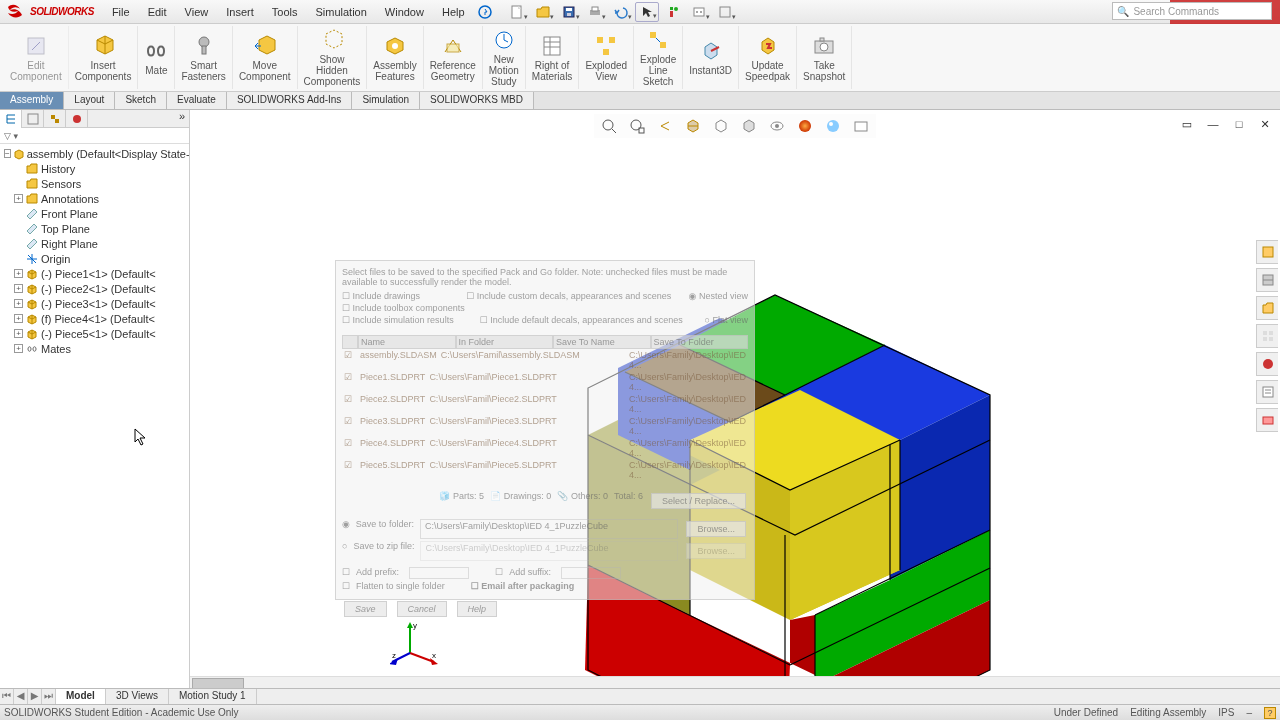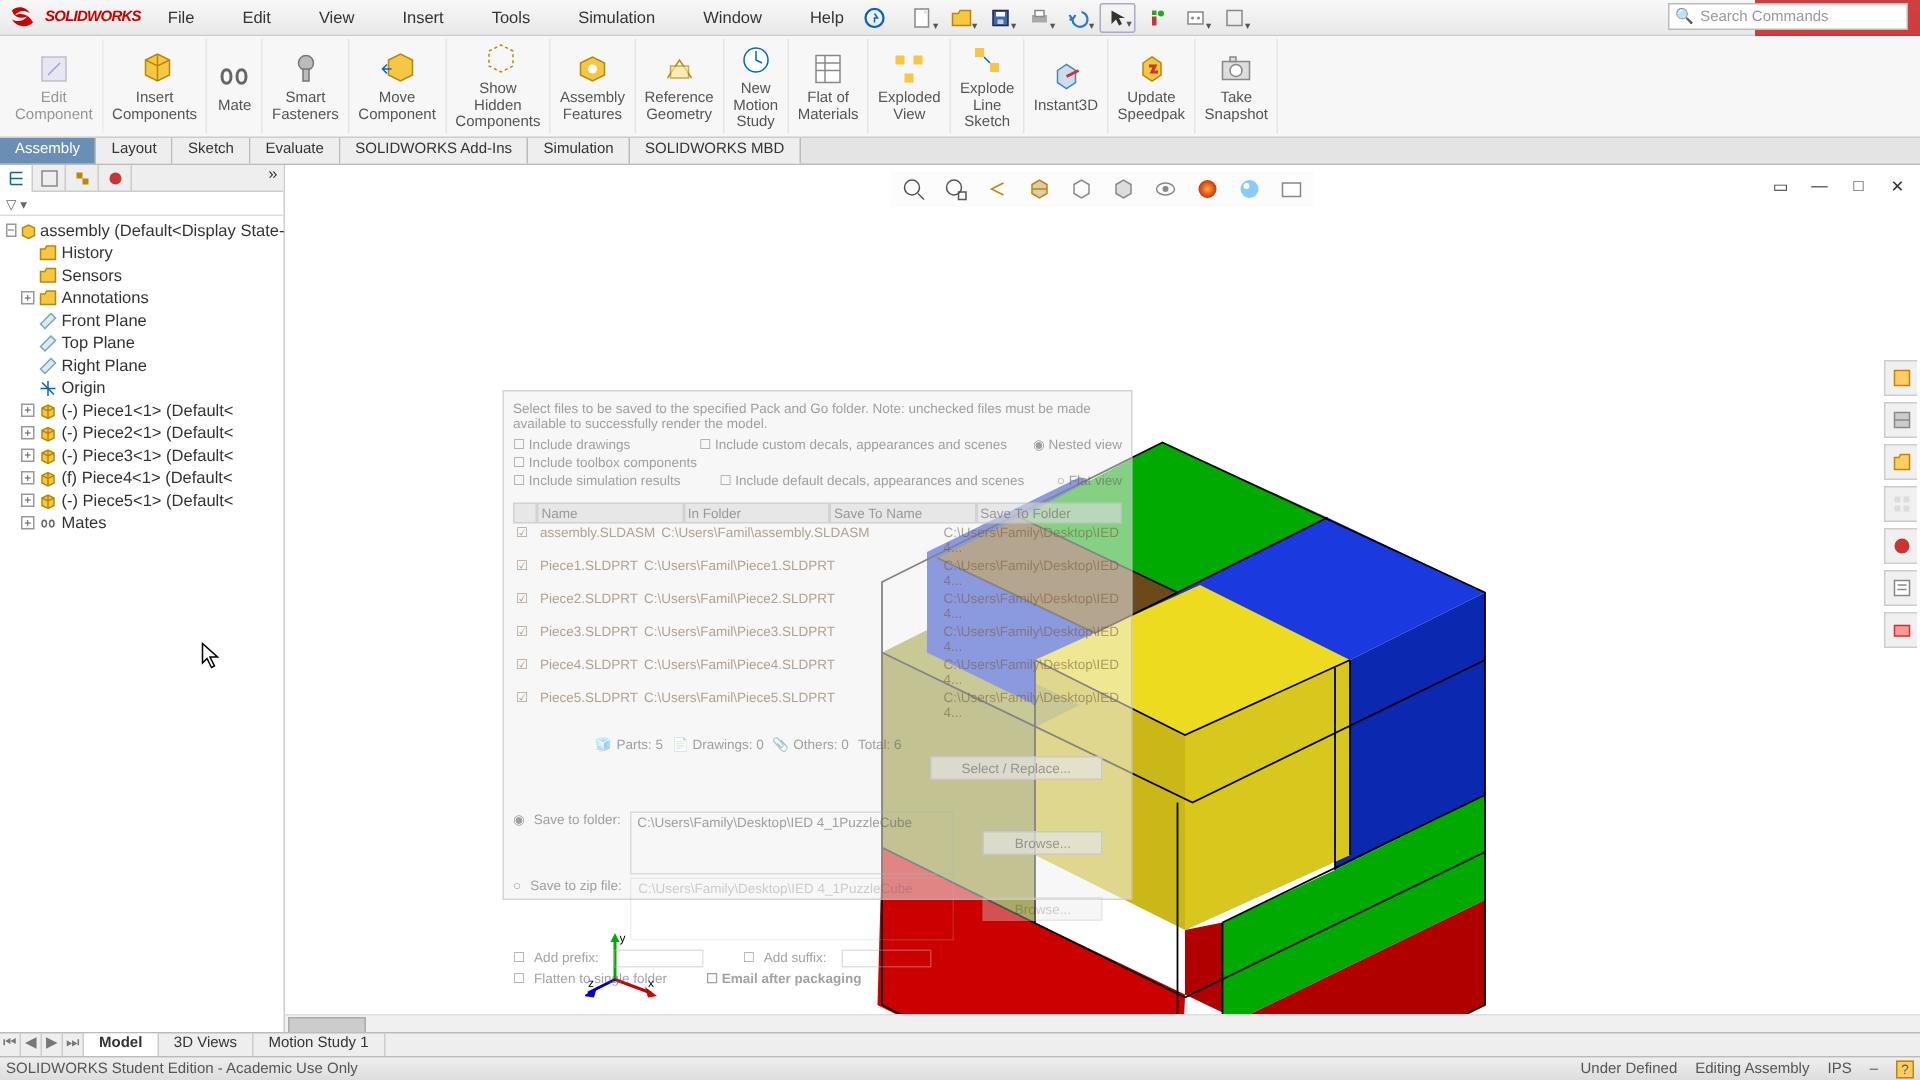--- a/index.html
+++ b/index.html
@@ -2,21 +2,21 @@
 <html><head>
 <meta charset="utf-8">
 <style>
 * { margin: 0; padding: 0; box-sizing: border-box; font-family: "Segoe UI", Tahoma, sans-serif; }
 body { width: 1280px; height: 720px; background: #fff; overflow: hidden; font-size: 11px; color: #333; position: relative; }
 
 
 .titlebar { height: 24px; background: linear-gradient(#f8f8f8,#e8e8e8); display: flex; align-items: center; border-bottom: 1px solid #ccc; }
 .logo { width: 22px; height: 22px; margin: 0 4px; display: flex; align-items: center; justify-content: center; }
 .brand { font-style: italic; font-weight: bold; color: #c00; font-size: 10px; letter-spacing: -0.5px; }
-.menu-items { display: flex; gap: 16px; margin-left: 10px; }
+.menu-items { display: flex; gap: 2px; margin-left: 10px; }
 .menu-item { padding: 2px 8px; cursor: pointer; }
 .toolbar-icons { display: flex; gap: 2px; margin-left: 8px; align-items: center; }
 .ticon { width: 24px; height: 20px; display: flex; align-items: center; justify-content: center; border-radius: 2px; cursor: pointer; position: relative; }
 .ticon .dd { font-size: 7px; position: absolute; right: 1px; bottom: 1px; color: #555; }
 .docname { margin-left: auto; margin-right: 20px; color: #777; font-size: 11px; }
 .overlay-title { position: absolute; right: 0; top: 0; height: 24px; display: flex; align-items: center; padding: 0 10px; background: rgba(200,30,30,0.85); color: #fff; font-size: 15px; font-weight: 500; }
 .searchbox { position: absolute; right: 8px; top: 2px; width: 160px; height: 18px; border: 1px solid #bbb; background: #fff; padding: 0 4px; font-size: 10px; color: #999; display: flex; align-items: center; }
 
 
 .ribbon { height: 68px; background: #f7f7f7; border-bottom: 1px solid #ccc; display: flex; align-items: stretch; padding: 2px 4px; }
@@ -71,21 +71,21 @@
 .statusbar .right { margin-left: auto; display: flex; gap: 12px; align-items: center; }
 
 
 .ghost-dialog { position: absolute; left: 145px; top: 150px; width: 420px; height: 340px; background: rgba(240,240,240,0.55); border: 1px solid rgba(180,180,180,0.5); font-size: 9px; color: rgba(100,100,100,0.6); padding: 6px; pointer-events: none; }
 .ghost-dialog .gh-row { display: flex; gap: 6px; margin: 2px 0; }
 .ghost-dialog .gh-table { margin-top: 10px; }
 .ghost-dialog .gh-th { display: flex; background: rgba(220,220,220,0.6); }
 .ghost-dialog .gh-th span { flex: 1; padding: 1px 2px; border: 1px solid rgba(180,180,180,0.4); }
 .ghost-dialog .gh-tr { display: flex; }
 .ghost-dialog .gh-tr span { flex: 1; padding: 1px 2px; color: rgba(120,90,60,0.55); }
-.ghost-dialog .gh-btn { display: inline-block; padding: 2px 20px; background: rgba(230,230,230,0.7); border: 1px solid rgba(180,180,180,0.5); margin: 13px; }
+.ghost-dialog .gh-btn { display: inline-block; padding: 2px 10px; background: rgba(230,230,230,0.7); border: 1px solid rgba(180,180,180,0.5); margin: 2px; }
 
 .scrollbar-h { height: 12px; background: #f0f0f0; border-top: 1px solid #ddd; position: relative; }
 .scrollbar-h::before { content:''; position:absolute; left:2px; top:1px; width:50px; height:9px; background:#ccc; border:1px solid #aaa; }
 </style>
 </head>
 <body>
 
 <div class="titlebar">
   <div class="logo">
     <svg width="18" height="18" viewBox="0 0 18 18">
@@ -252,21 +252,21 @@
 Motion
 Study</div>
     </div>
   <div class="ribbon-group">
       <svg class="ri" viewBox="0 0 24 24">
         <rect x="4" y="3" width="16" height="18" fill="#fff" stroke="#888"></rect>
         <line x1="4" y1="8" x2="20" y2="8" stroke="#888"></line>
         <line x1="4" y1="13" x2="20" y2="13" stroke="#888"></line>
         <line x1="10" y1="3" x2="10" y2="21" stroke="#888"></line>
       </svg>
-      <div class="rl">Flat of
+      <div class="rl">Right of
 Materials</div>
     </div>
   <div class="ribbon-group">
       <svg class="ri" viewBox="0 0 24 24">
         <rect x="3" y="3" width="6" height="6" fill="#f5c742"></rect>
         <rect x="15" y="3" width="6" height="6" fill="#f5c742"></rect>
         <rect x="9" y="15" width="6" height="6" fill="#f5c742"></rect>
       </svg>
       <div class="rl">Exploded
 View</div>
@@ -686,21 +686,21 @@
         <span>🧊 <span>Parts: 5</span></span>
         <span>📄 <span>Drawings: 0</span></span>
         <span>📎 <span>Others: 0</span></span>
         <span><span>Total: 6</span></span>
         <span class="gh-btn">Select / Replace...</span>
       </div>
       <div class="gh-row" style="margin-top:8px;">◉ <span>Save to folder:</span> <span style="border:1px solid rgba(180,180,180,0.4);padding:1px 4px;flex:1;">C:\Users\Family\Desktop\IED 4_1PuzzleCube</span> <span class="gh-btn">Browse...</span></div>
       <div class="gh-row">○ <span>Save to zip file:</span> <span style="border:1px solid rgba(180,180,180,0.4);padding:1px 4px;flex:1;opacity:0.5;">C:\Users\Family\Desktop\IED 4_1PuzzleCube</span> <span class="gh-btn" style="opacity:0.5;">Browse...</span></div>
       <div class="gh-row" style="margin-top:6px;">☐ <span>Add prefix:</span><span style="border:1px solid rgba(180,180,180,0.4);width:60px;display:inline-block;height:12px;margin:0 20px 0 4px;"></span>☐ <span>Add suffix:</span><span style="border:1px solid rgba(180,180,180,0.4);width:60px;display:inline-block;height:12px;margin-left:4px;"></span></div>
       <div class="gh-row">☐ <span>Flatten to single folder</span><span style="margin-left:20px;font-weight:bold;">☐ <span>Email after packaging</span></span></div>
-      <div class="gh-row" style="justify-content:center;margin-top:8px;">
+      <div class="gh-row" style="margin-top:8px;font-style:italic;">
         <span class="gh-btn">Save</span>
         <span class="gh-btn">Cancel</span>
         <span class="gh-btn">Help</span>
       </div>
     </div>
 
     <div class="scrollbar-h" style="position:absolute;bottom:0;left:0;right:0;"></div>
   </div>
 
   <div class="taskpane">

